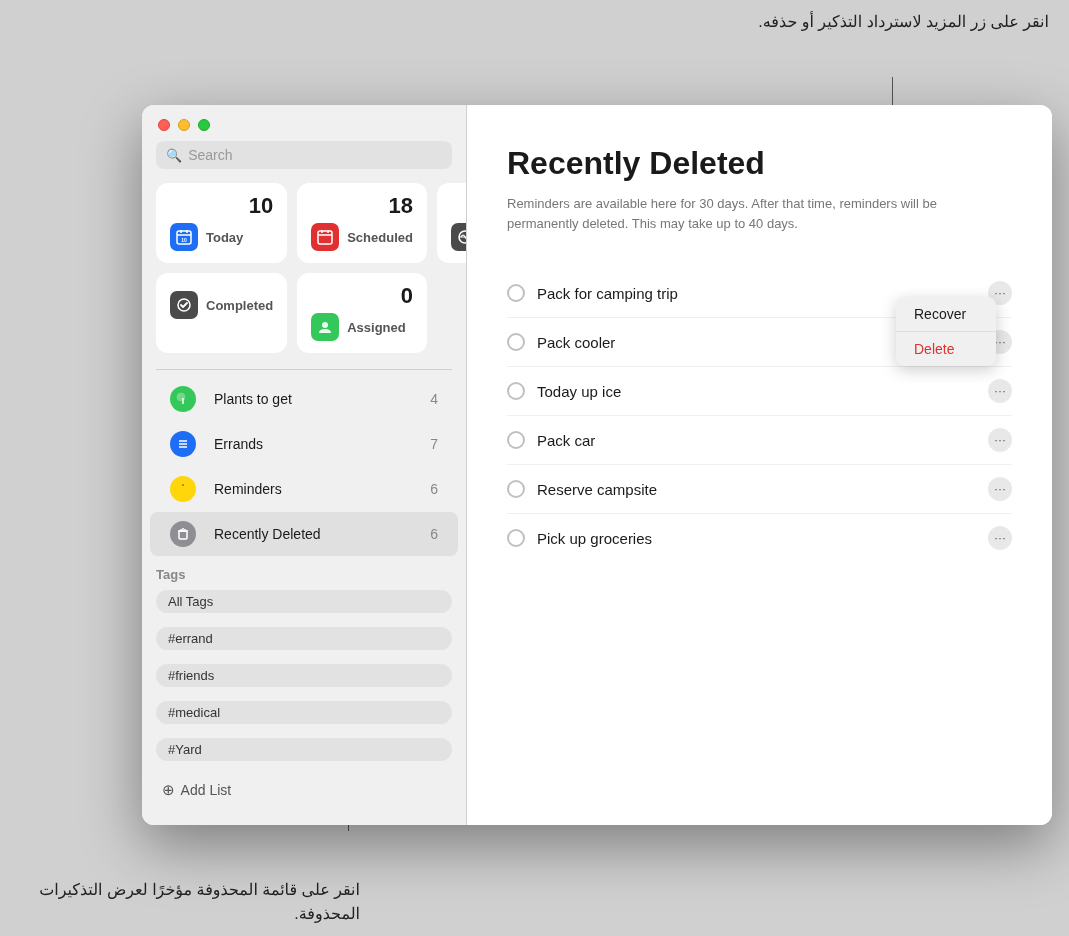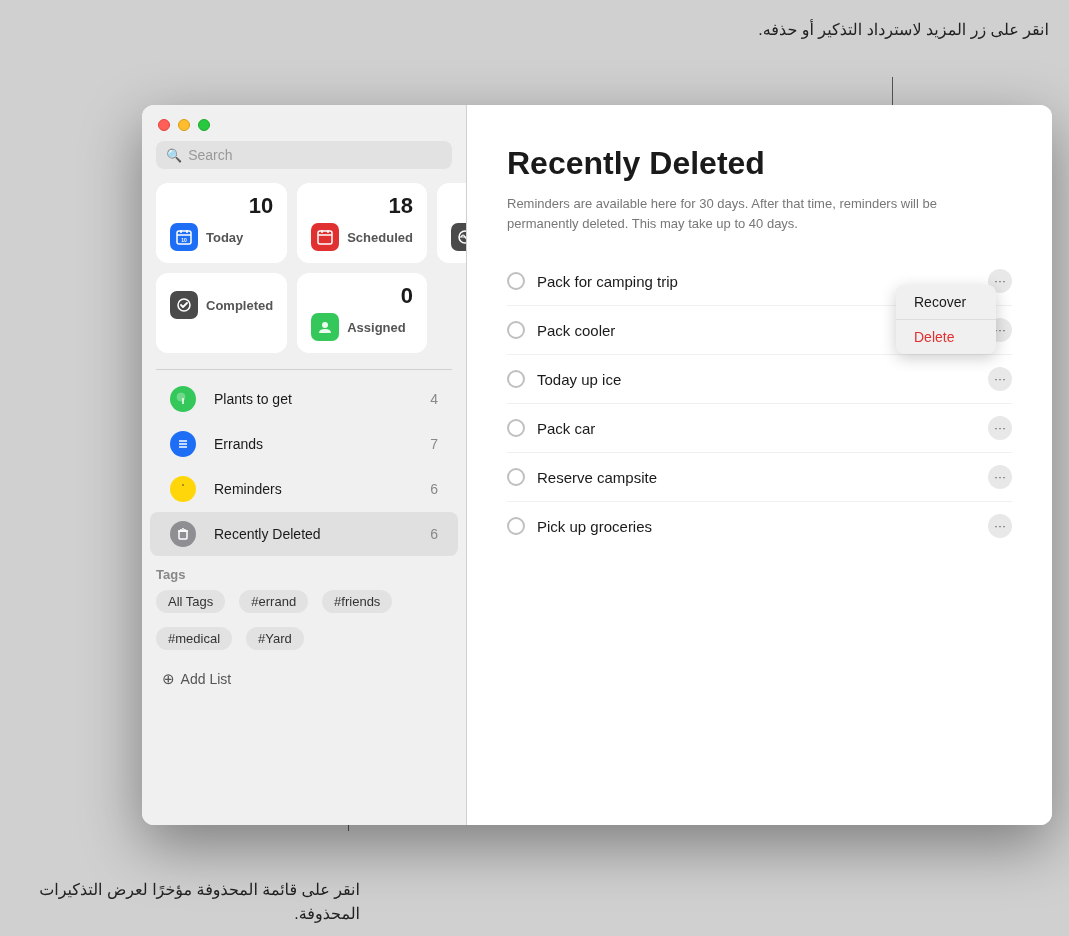--- a/index.html
+++ b/index.html
@@ -8,21 +8,21 @@
       font-family: -apple-system, BlinkMacSystemFont, "SF Pro Text", "Helvetica Neue", sans-serif;
       width: 1069px;
       height: 936px;
       position: relative;
       overflow: hidden;
     }
 
     
     .annotation-top {
       position: absolute;
-      top: 18px;
+      top: 10px;
       right: 20px;
       text-align: center;
       font-size: 16px;
       color: #222;
       line-height: 1.5;
       direction: rtl;
       max-width: 300px;
     }
 
     
@@ -230,20 +230,21 @@
     .tags-title {
       font-size: 13px;
       font-weight: 600;
       color: #888;
       margin-bottom: 8px;
     }
     .tags-wrap {
       display: flex;
       flex-wrap: wrap;
       gap: 14px;
+      flex-direction: column;
     }
     .tag-pill {
       background: #e2e2e2;
       border-radius: 14px;
       padding: 4px 12px;
       font-size: 13px;
       color: #333;
       cursor: pointer;
     }
 
@@ -271,21 +272,21 @@
       font-size: 32px;
       font-weight: 800;
       color: #1a1a1a;
       margin-bottom: 12px;
     }
 
     .main-description {
       font-size: 13px;
       color: #777;
       line-height: 1.5;
-      margin-bottom: 24px;
+      margin-bottom: 36px;
       max-width: 520px;
     }
 
     
     .reminder-item {
       display: flex;
       align-items: center;
       padding: 12px 0;
       border-bottom: 1px solid #f0f0f0;
       position: relative;

